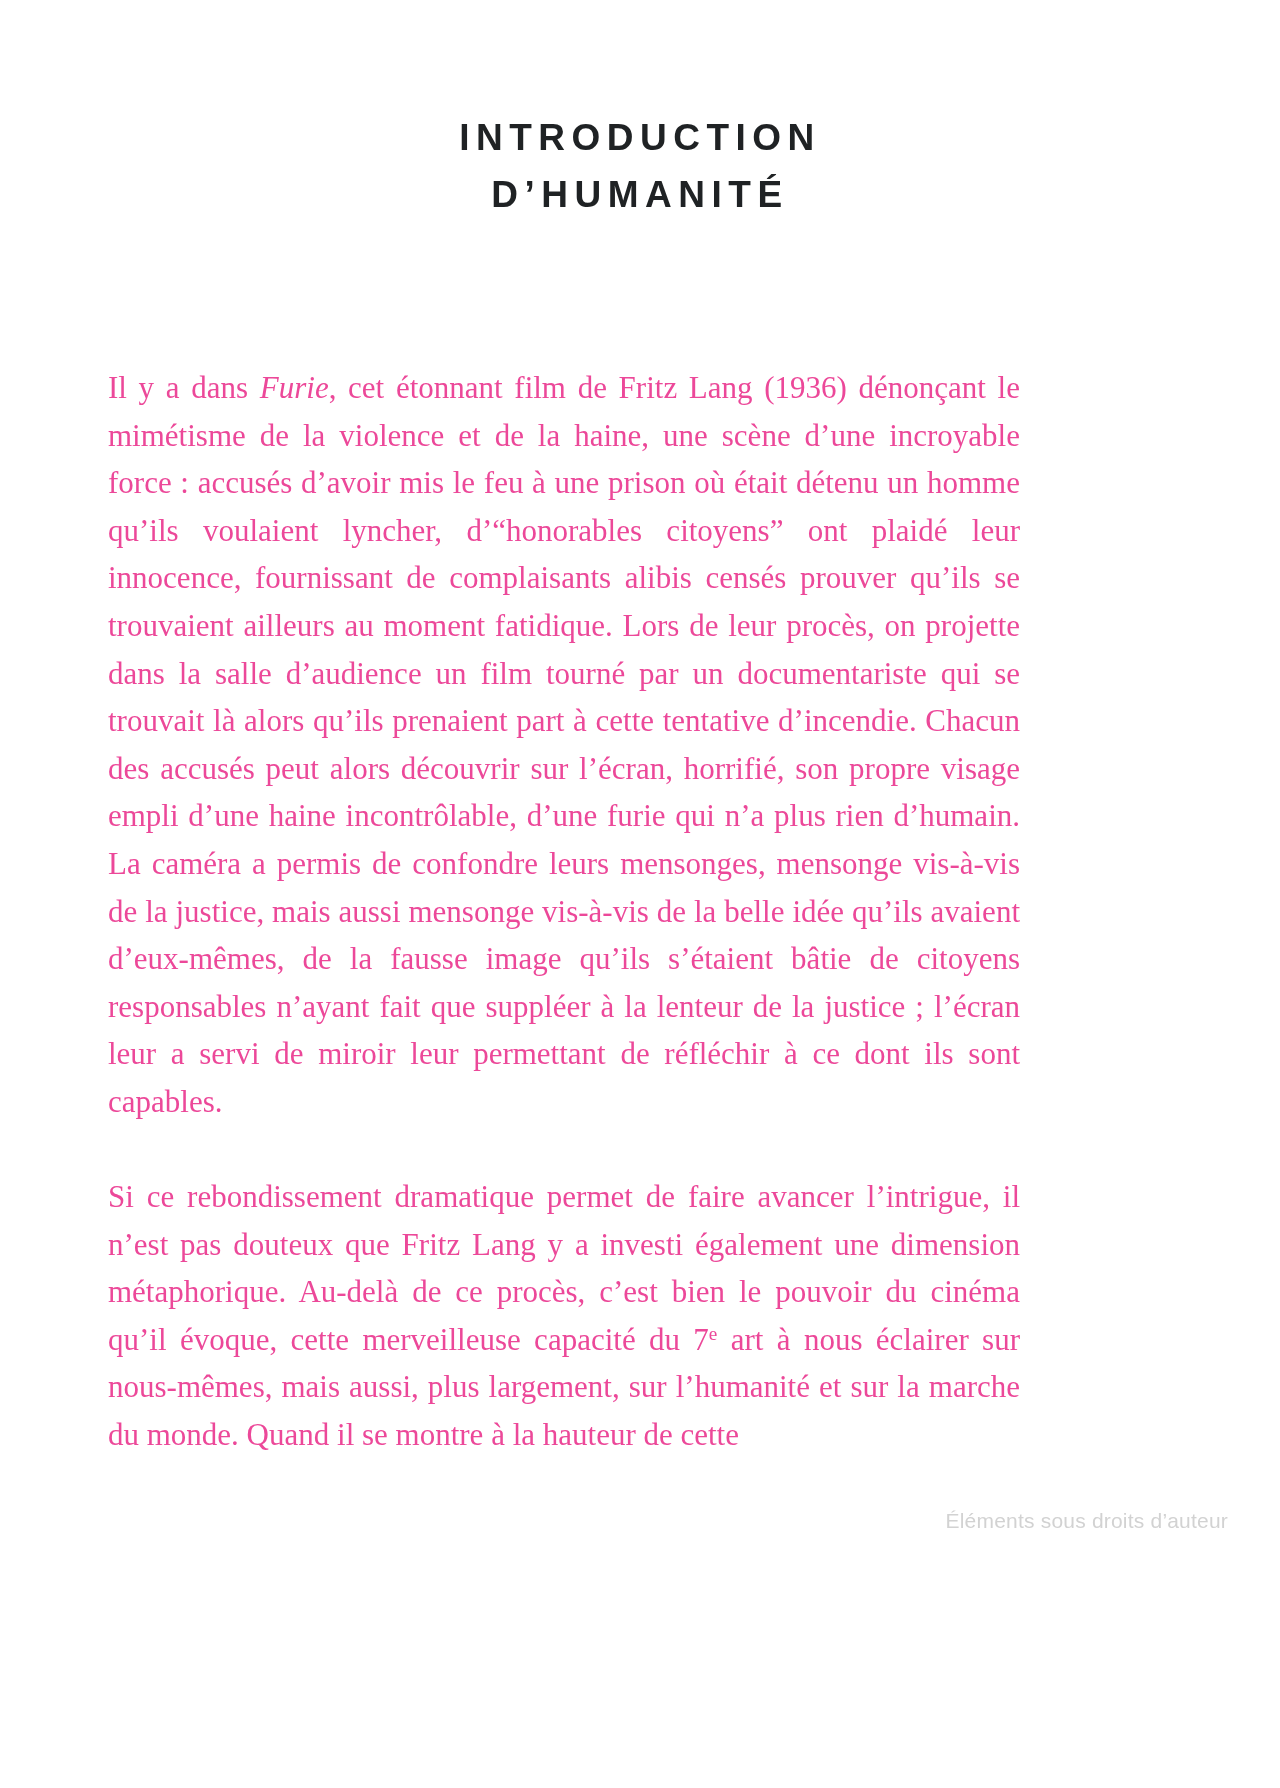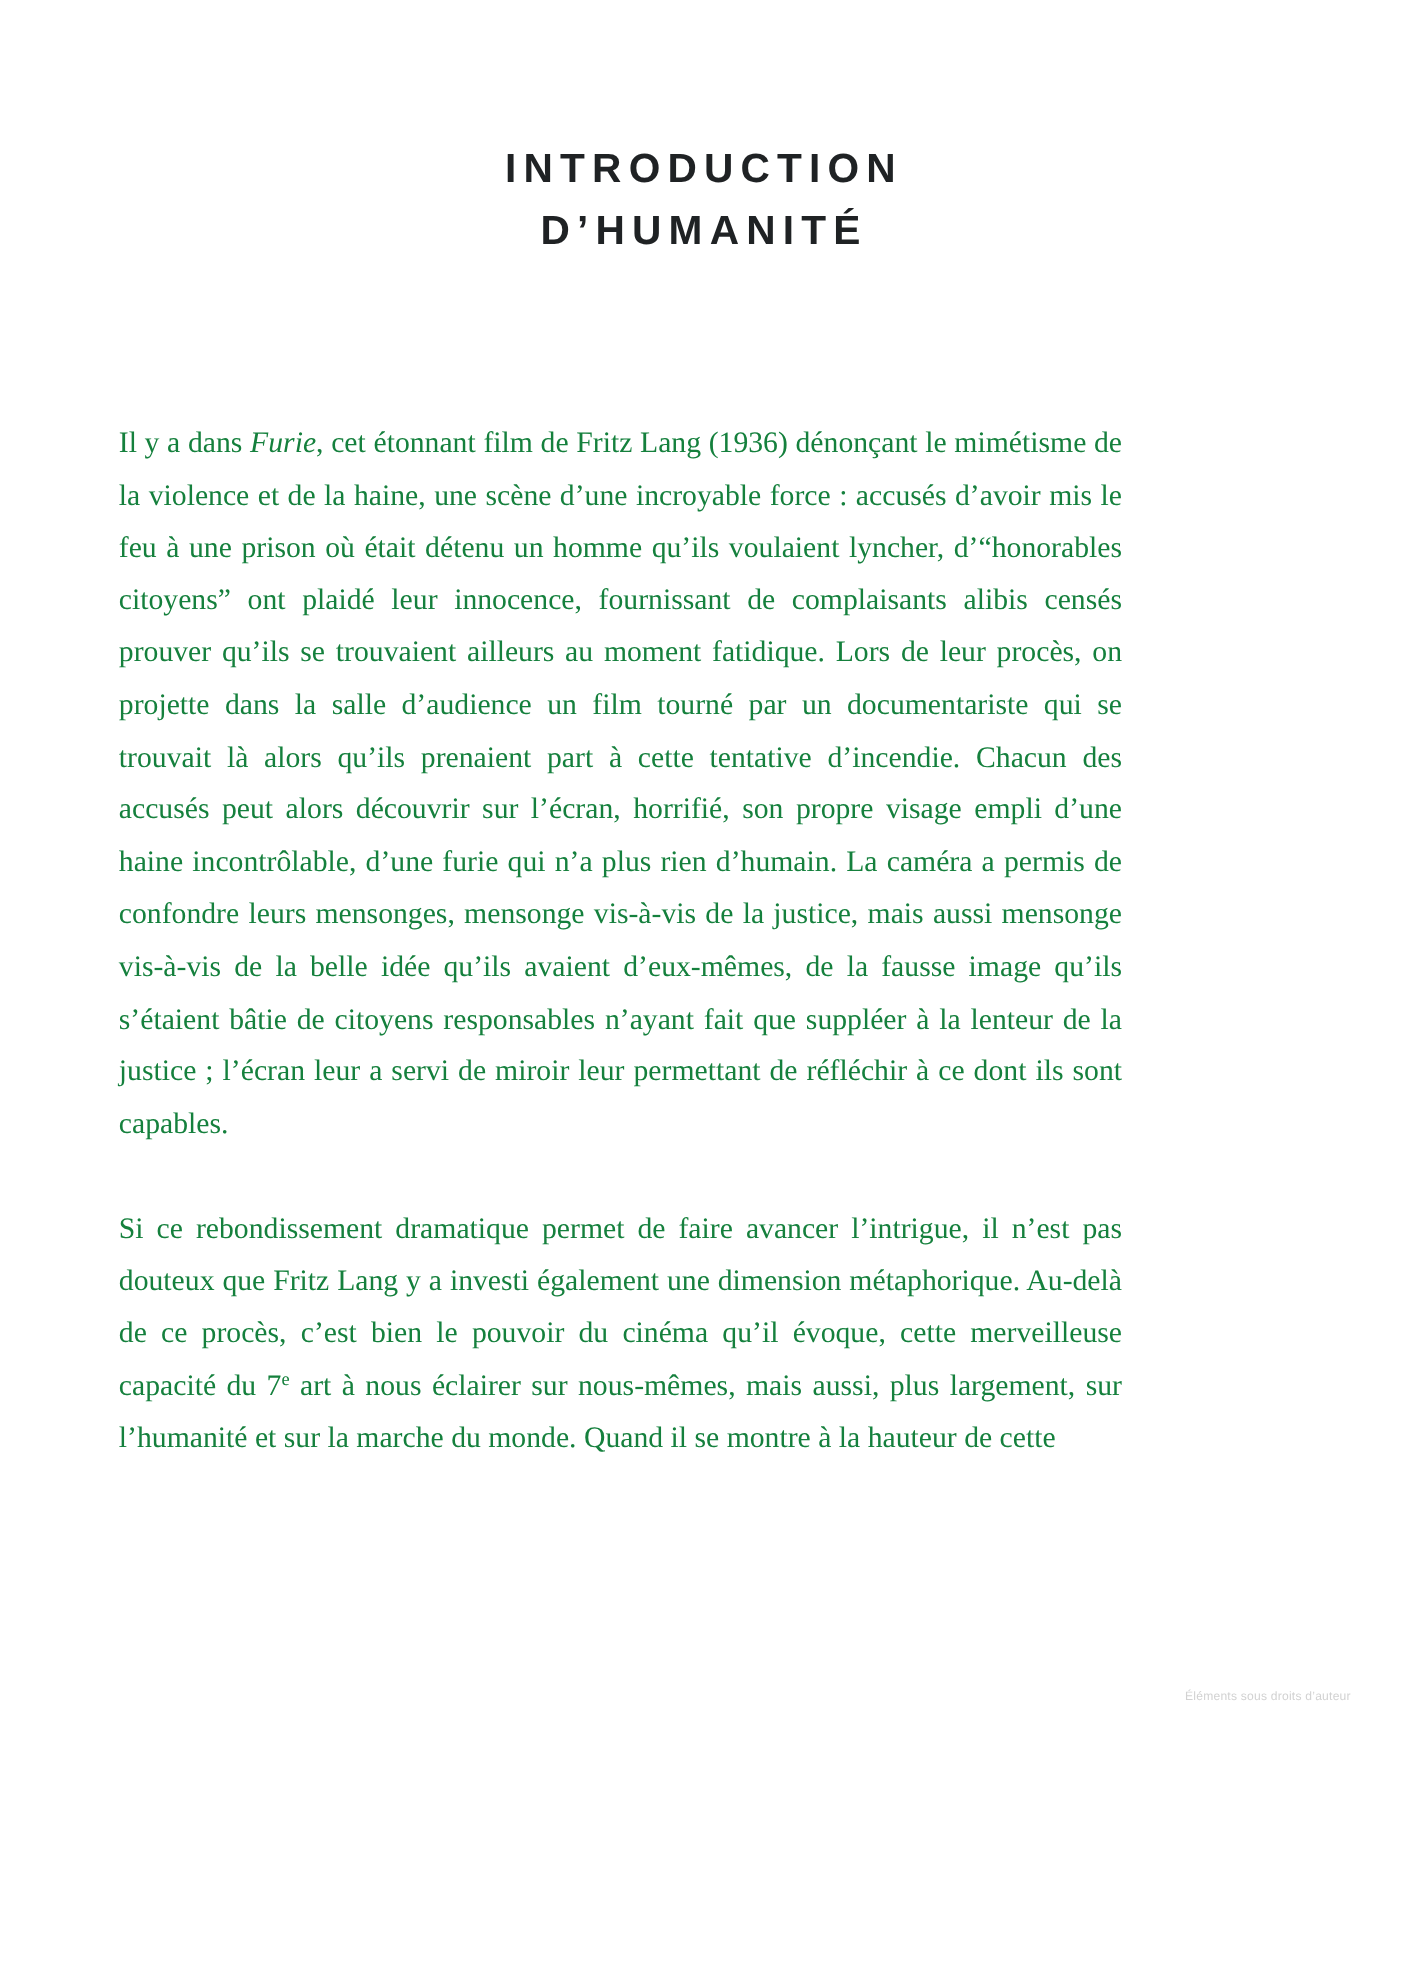--- a/index.html
+++ b/index.html
@@ -6,21 +6,21 @@
   html, body {
     margin: 0;
     padding: 0;
     background: #ffffff;
   }
 
   .page {
     position: relative;
     width: 1280px;
     height: 1560px;
-    margin: 16px auto;
+    margin: 1px auto;
     background: #ffffff;
     box-sizing: border-box;
     overflow: hidden;
   }
 
   
   .title-block {
     position: absolute;
     left: 0;
     right: 0;
@@ -46,23 +46,23 @@
   .body-text {
     position: absolute;
     left: 108px;
     top: 363px;
     width: 912px;
   }
 
   .para {
     margin: 0;
     font-family: "Liberation Serif", "DejaVu Serif", serif;
-    font-size: 27px;
+    font-size: 31px;
     line-height: 47.6px;
-    color: #15803d;
+    color: #ec4899;
     text-align: justify;
     text-justify: inter-word;
     hyphens: none;
     -webkit-hyphens: none;
   }
 
   .para + .para {
     margin-top: 0;
   }
 
@@ -86,21 +86,21 @@
     vertical-align: 0.52em;
     line-height: 0;
   }
 
   
   .footer-watermark {
     position: absolute;
     right: 52px;
     bottom: 28px;
     font-family: "Liberation Sans", sans-serif;
-    font-size: 11px;
+    font-size: 21px;
     letter-spacing: 0.2px;
     color: #d2d2d2;
     white-space: nowrap;
   }
 </style>
 </head>
 <body>
 
 <div class="page">
 

